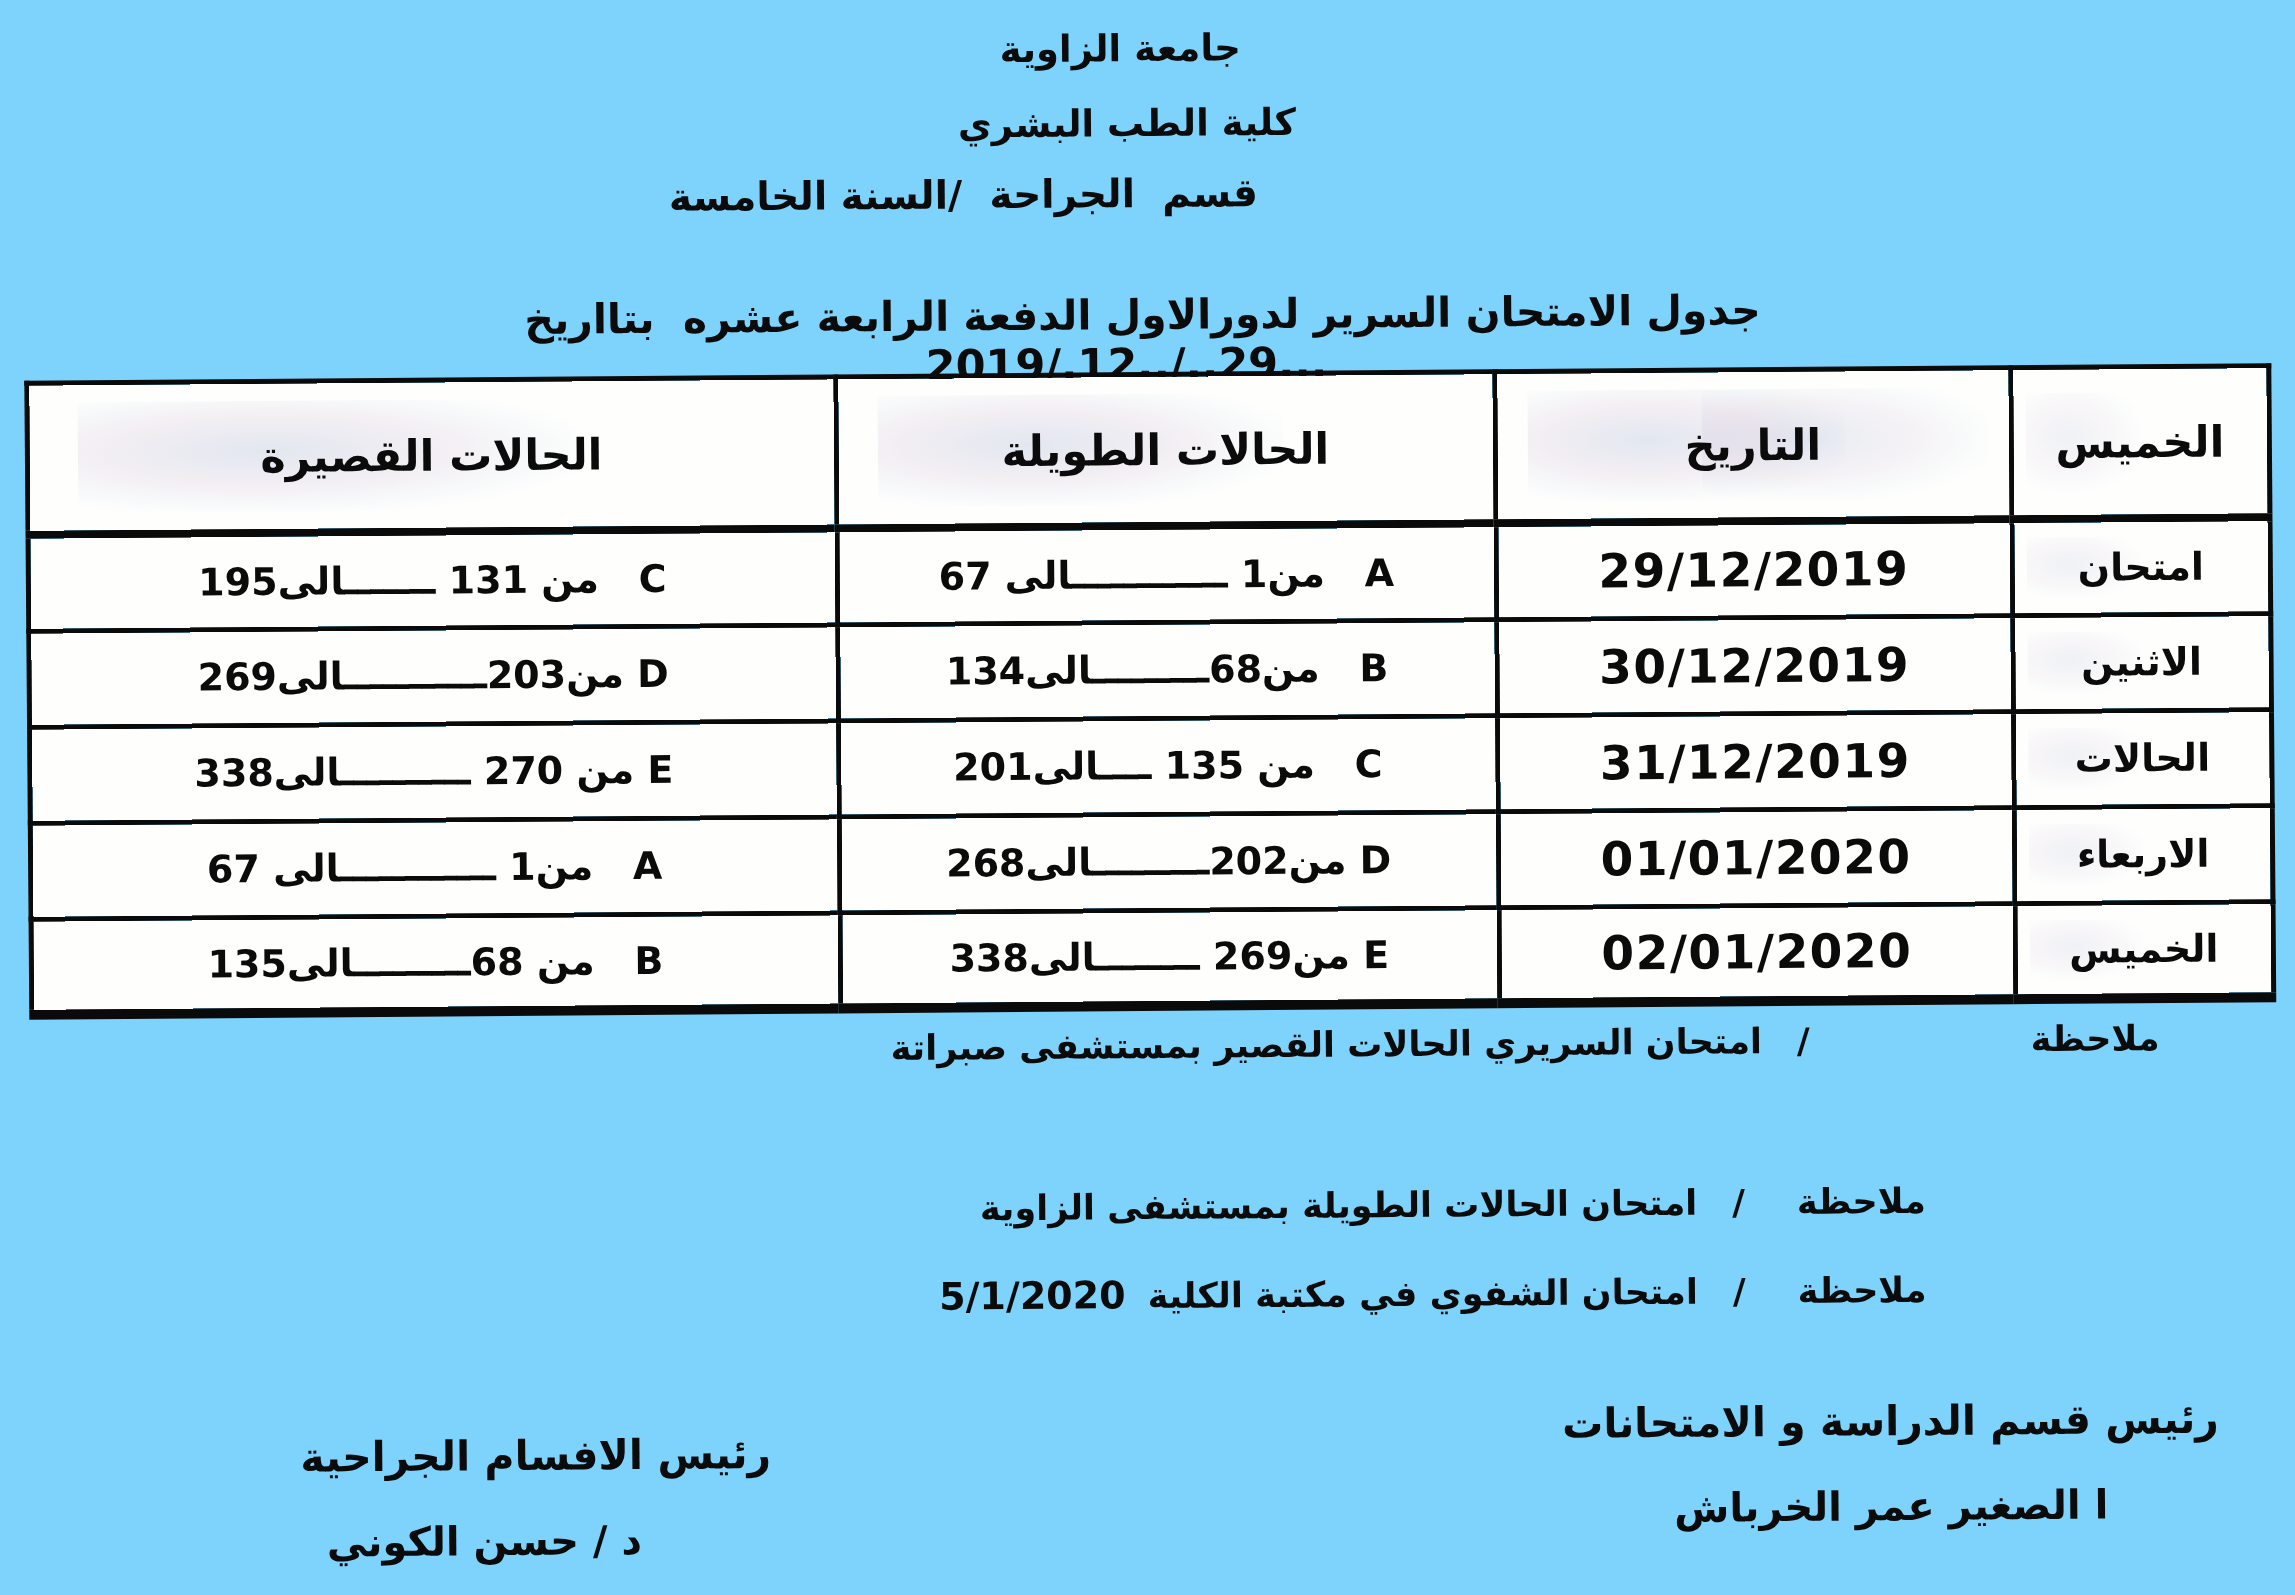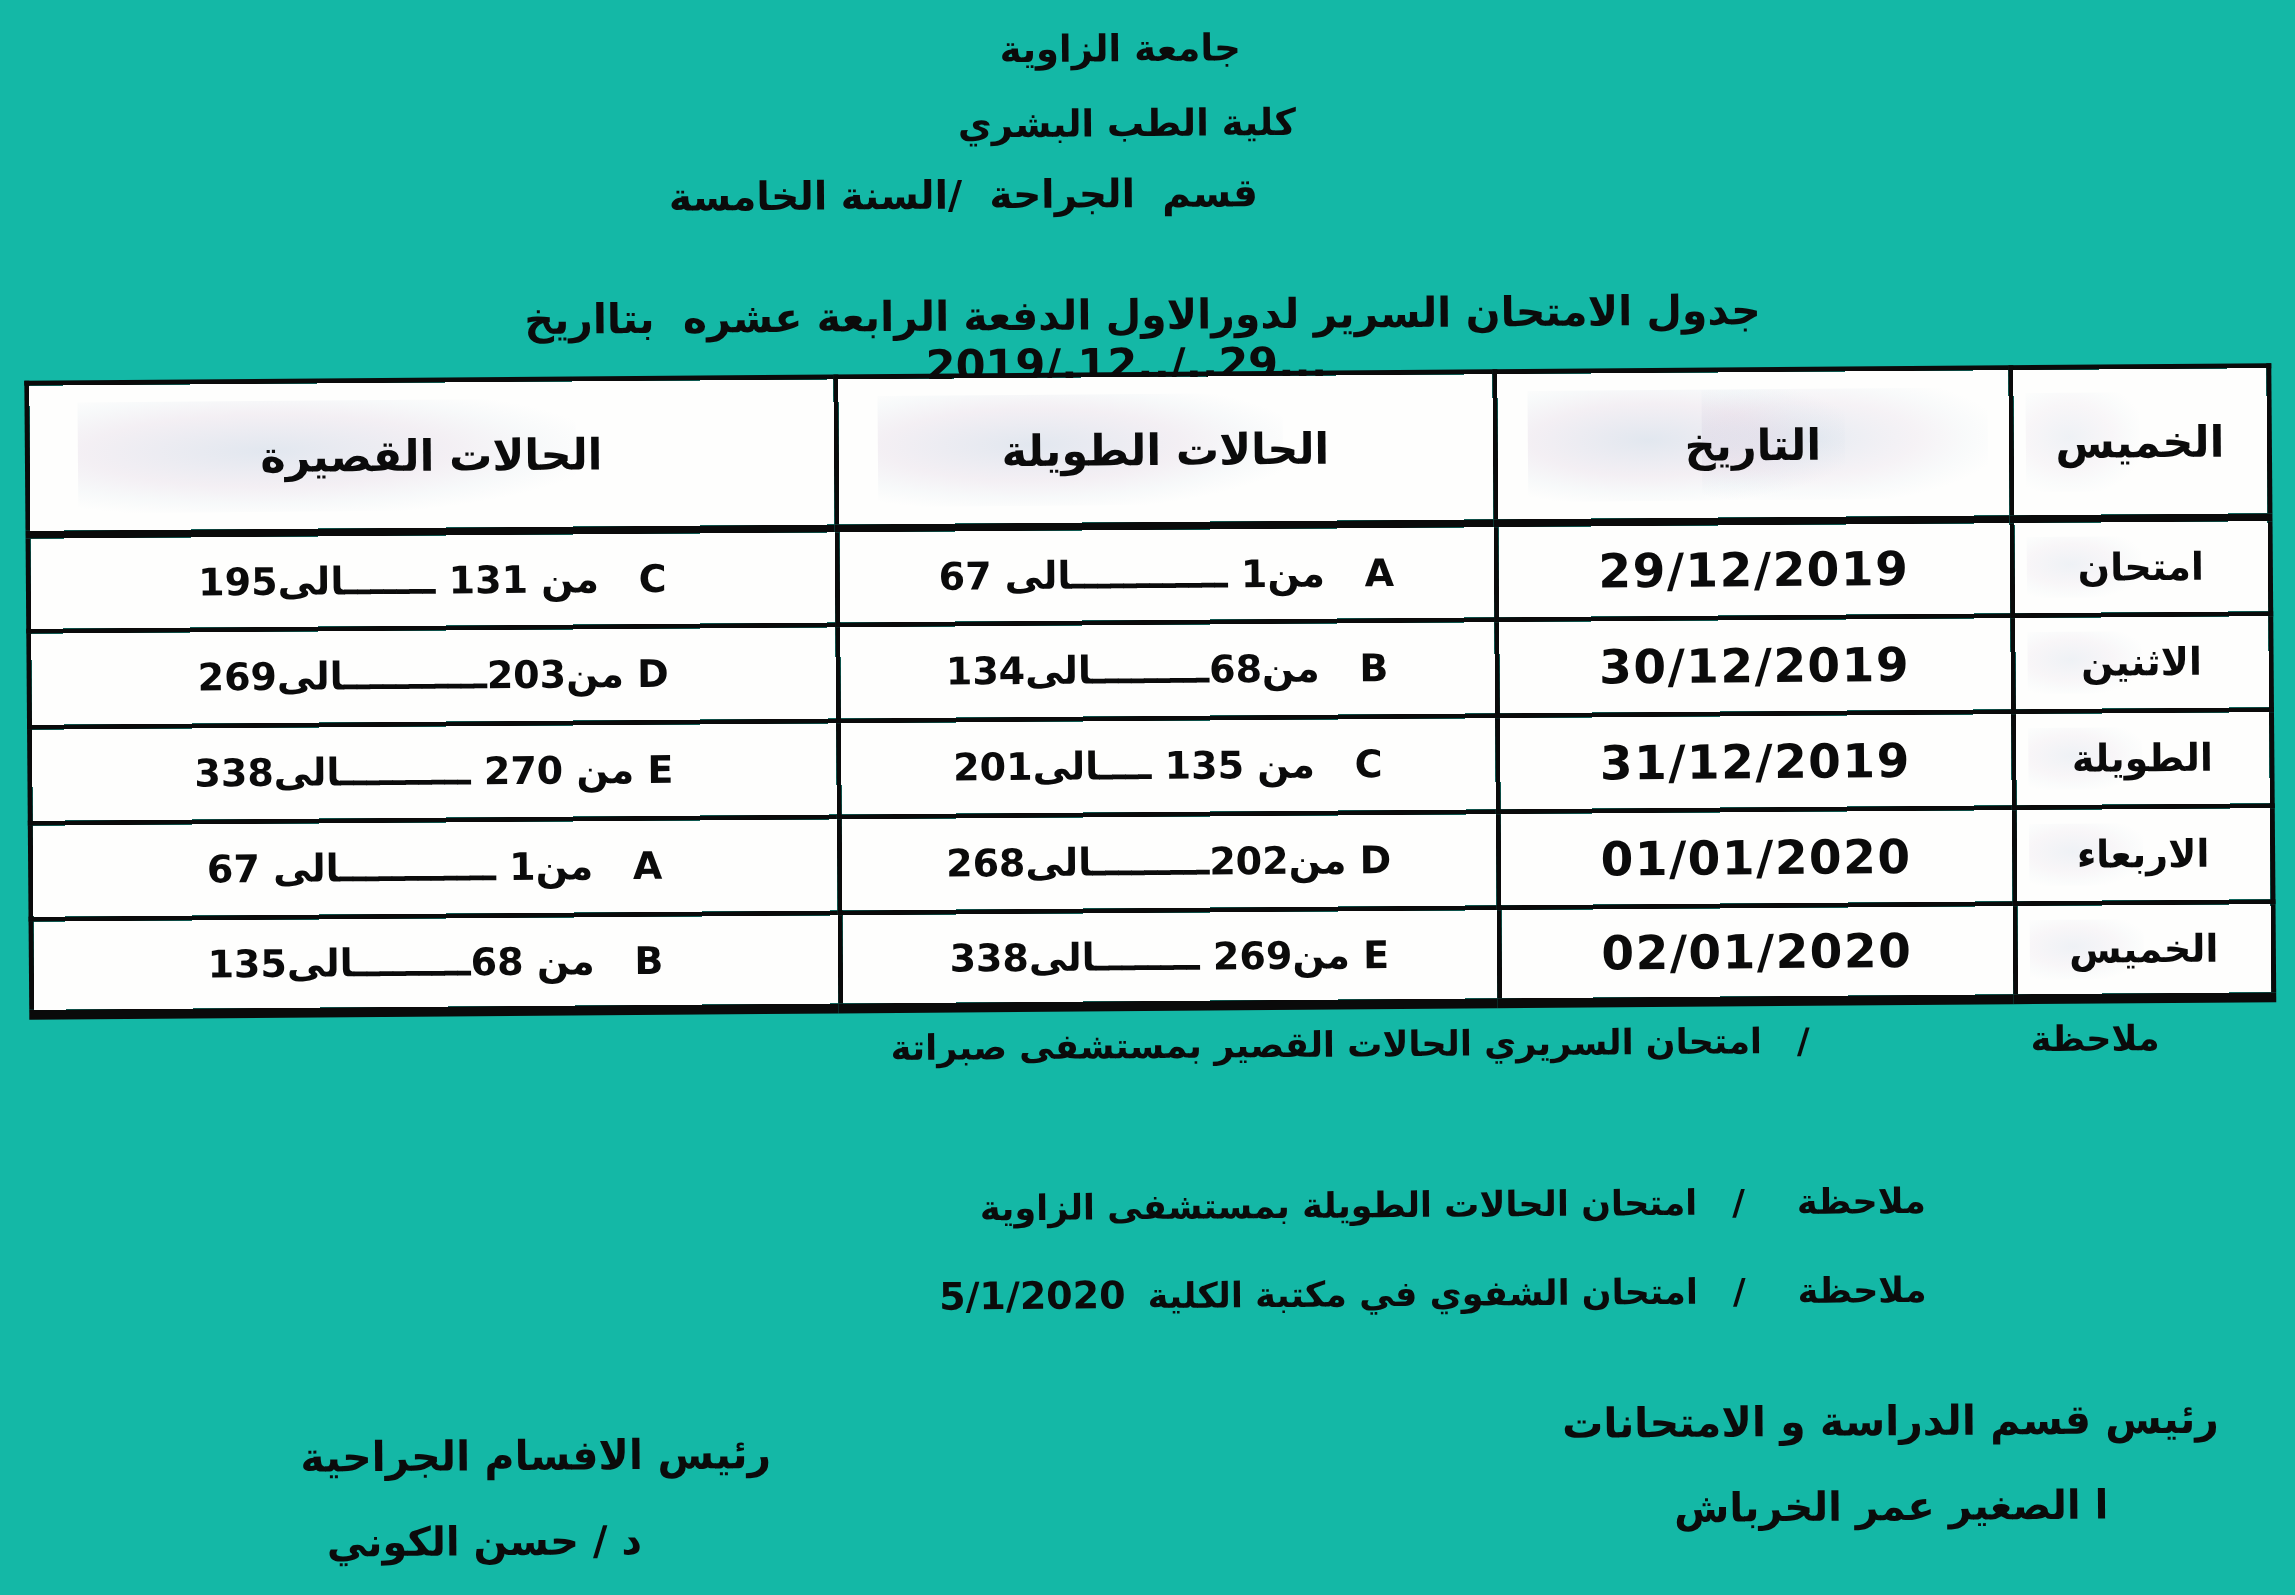--- a/index.html
+++ b/index.html
@@ -1,19 +1,19 @@
 <!DOCTYPE html>
 <html style="font-size:11.8px"><head>
 <meta charset="utf-8">
 <style>
   html,body{margin:0;padding:0;background:#e8e8e6;}
   .sheet{
     position:relative;
     width:2295px;height:1595px;
-    background:#14b8a6;
+    background:#7dd3fc;
     overflow:hidden;
     font-family:"DejaVu Sans",sans-serif;
     font-weight:700;
     color:#0b0b0b;
   }
   .tilt{position:absolute;inset:0;transform:rotate(-0.45deg);transform-origin:50% 45%;}
 
   
   .hdr{position:absolute;width:100%;text-align:center;direction:rtl;white-space:pre-wrap;}
   .l1{top:26.5px;font-size:37px;transform:translateX(-22px);}
@@ -119,21 +119,21 @@
           <td class="case-cell"><span class="ct">A   من1 ــــــــــــالى 67</span></td>
           <td class="case-cell"><span class="ct">C   من 131 ـــــــالى195</span></td>
         </tr>
         <tr>
           <td class="day-cell"><span class="smudge sm-day"></span><span class="ct">الاثنين</span></td>
           <td class="date-cell"><span class="ct">30/12/2019</span></td>
           <td class="case-cell"><span class="ct">B   من68ـــــــــالى134</span></td>
           <td class="case-cell"><span class="ct">D من203ـــــــــــالى269</span></td>
         </tr>
         <tr>
-          <td class="day-cell"><span class="smudge sm-day"></span><span class="ct">الطويلة</span></td>
+          <td class="day-cell"><span class="smudge sm-day"></span><span class="ct">الحالات</span></td>
           <td class="date-cell"><span class="ct">31/12/2019</span></td>
           <td class="case-cell"><span class="ct">C   من 135 ــــالى201</span></td>
           <td class="case-cell"><span class="ct">E من 270 ــــــــــالى338</span></td>
         </tr>
         <tr>
           <td class="day-cell"><span class="smudge sm-day"></span><span class="ct">الاربعاء</span></td>
           <td class="date-cell"><span class="ct">01/01/2020</span></td>
           <td class="case-cell"><span class="ct">D من202ـــــــــالى268</span></td>
           <td class="case-cell"><span class="ct">A   من1 ــــــــــــالى 67</span></td>
         </tr>

